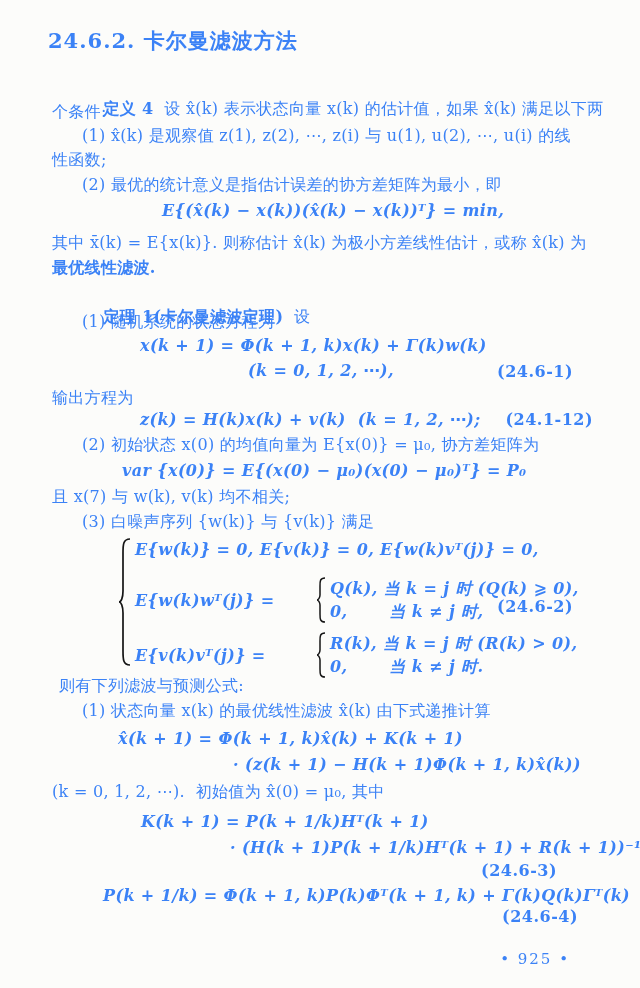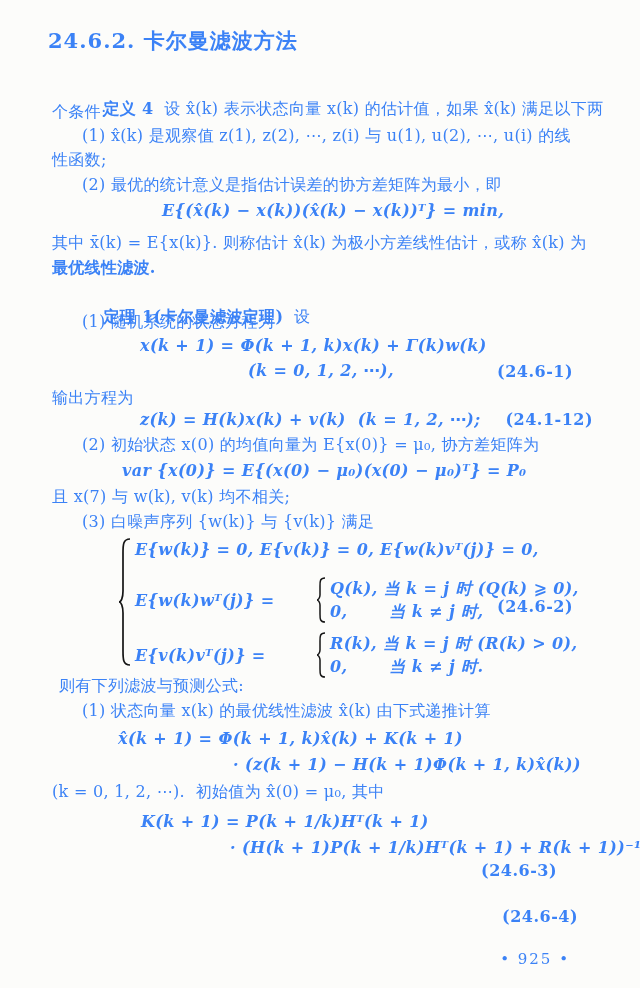--- a/index.html
+++ b/index.html
@@ -140,17 +140,18 @@
   <div class="line eqno" style="right:67px; top:597px;">(24.6-2)</div>
 
   <div class="line cn" style="left:59px; top:676px;">则有下列滤波与预测公式:</div>
   <div class="line cn" style="left:82px; top:701px;">(1) 状态向量 x(k) 的最优线性滤波 x̂(k) 由下式递推计算</div>
   <div class="line math" style="left:118px; top:729px;">x̂(k + 1) = Φ(k + 1, k)x̂(k) + K(k + 1)</div>
   <div class="line math" style="left:233px; top:755px;">· (z(k + 1) − H(k + 1)Φ(k + 1, k)x̂(k))</div>
   <div class="line cn" style="left:52px; top:782px;">(k = 0, 1, 2, ⋯).  初始值为 x̂(0) = μ₀, 其中</div>
   <div class="line math" style="left:115px; top:812px;margin-left:26px;">K(k + 1) = P(k + 1/k)Hᵀ(k + 1)</div>
   <div class="line math" style="left:230px; top:838px;">· (H(k + 1)P(k + 1/k)Hᵀ(k + 1) + R(k + 1))⁻¹,</div>
   <div class="line eqno" style="right:83px; top:861px;">(24.6-3)</div>
+  <div class="line math" style="left:103px; top:886px;">P(k + 1/k) = Φ(k + 1, k)P(k)Φᵀ(k + 1, k) + Γ(k)Q(k)Γᵀ(k)</div>
   <div class="line eqno" style="right:62px; top:907px;">(24.6-4)</div>
 
   <div class="line pageno" style="right:70px; top:949px;">• 925 •</div>
 
 </div>
 
 </body></html>

